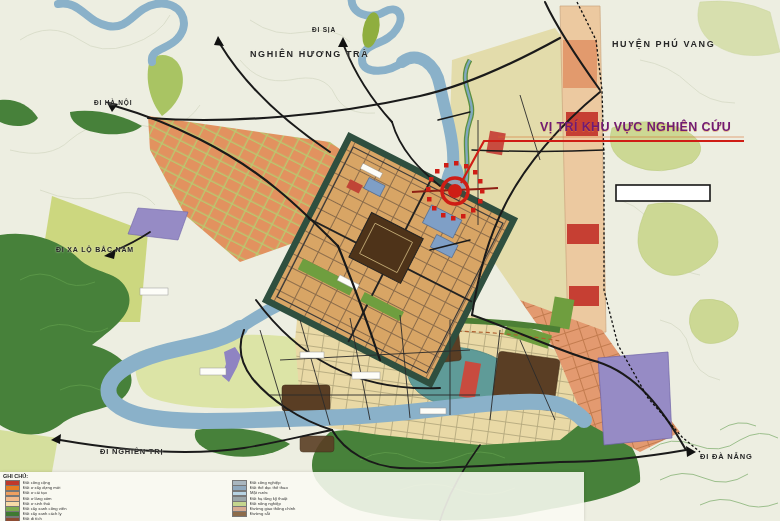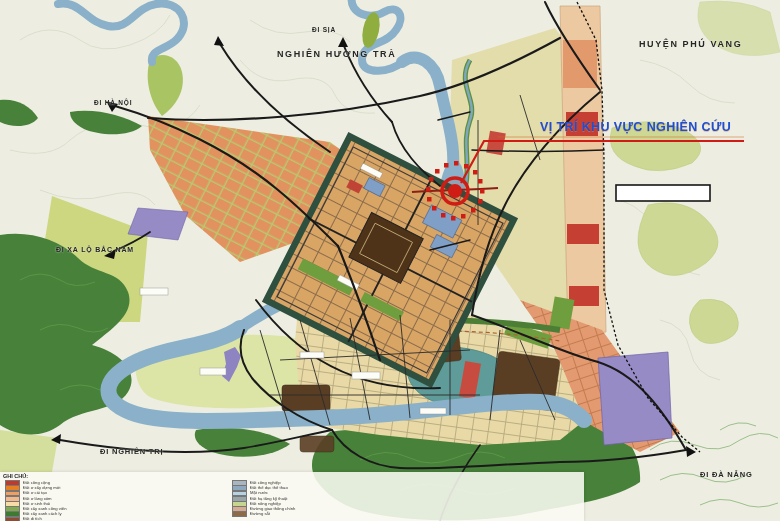--- a/index.html
+++ b/index.html
@@ -1,23 +1,23 @@
 <!DOCTYPE html>
 <html><head>
 <meta charset="utf-8">
 <style>
   html,body{margin:0;padding:0;background:#888;}
   #stage{position:relative;width:780px;height:521px;overflow:hidden;
          font-family:"Liberation Sans",sans-serif;background:#edeee1;}
   #mapsvg{position:absolute;left:0;top:0;}
   .maplabel{position:absolute;color:#262626;font-weight:bold;white-space:nowrap;
             text-shadow:0 0 2px rgba(240,240,228,.9);}
-  .lbl-district{font-size:9px;letter-spacing:1.6px;margin-left:27px;}
+  .lbl-district{font-size:9px;letter-spacing:1.6px;}
   .lbl-road{font-size:6.5px;letter-spacing:.8px;}
-  .lbl-study{font-size:12.5px;letter-spacing:.4px;color:#1d4ed8;
+  .lbl-study{font-size:12.5px;letter-spacing:.4px;color:#701a75;
              text-shadow:0 1px 0 rgba(224,140,60,.45);text-align:right;}
   #legend{position:absolute;left:0;top:472px;width:584px;height:49px;
           background:rgba(250,250,242,.88);box-shadow:0 0 3px rgba(0,0,0,.15);}
   #legend .ltitle{position:absolute;left:3px;top:1px;font-size:5.5px;font-weight:bold;color:#222;}
   .lcol{position:absolute;top:9px;display:flex;flex-direction:column;gap:1px;}
   #lcol1{left:5px;} #lcol2{left:232px;}
   .lrow{display:flex;align-items:center;gap:3px;height:4.2px;}
   .lswatch{width:13px;height:3.8px;border:0.4px solid #777;flex:none;}
   .llabel{font-size:4.2px;color:#333;line-height:1;}
 </style>
@@ -256,21 +256,21 @@
   <rect x="616" y="185" width="94" height="16" fill="#ffffff" stroke="#161616" stroke-width="1.6"></rect>
 </svg>
 
 <div class="maplabel lbl-road" style="left:312px;top:26px;">ĐI SỊA</div>
 <div class="maplabel lbl-district" style="left:250px;top:49px;">NGHIÊN HƯƠNG TRÀ</div>
 <div class="maplabel lbl-road" style="left:94px;top:99px;">ĐI HÀ NỘI</div>
 <div class="maplabel lbl-district" style="left:612px;top:39px;">HUYỆN PHÚ VANG</div>
 <div class="maplabel lbl-study" style="left:540px;top:120px;">VỊ TRÍ KHU VỰC NGHIÊN CỨU</div>
 <div class="maplabel lbl-road" style="left:56px;top:246px;font-size:7px;">ĐI XA LỘ BẮC NAM</div>
 <div class="maplabel lbl-road" style="left:100px;top:447px;font-size:7.5px;">ĐI NGHIÊN TRỊ</div>
-<div class="maplabel lbl-road" style="left:700px;top:470px;font-size:7.5px;">ĐI ĐÀ NẴNG</div>
+<div class="maplabel lbl-road" style="left:700px;top:452px;font-size:7.5px;">ĐI ĐÀ NẴNG</div>
 
 <div id="legend">
   <div class="ltitle">GHI CHÚ:</div>
   <div class="lcol" id="lcol1">
 
       <div class="lrow">
         <span class="lswatch" style="background: rgb(192, 57, 43);"></span>
         <span class="llabel">Đất công cộng</span>
       </div>
 

